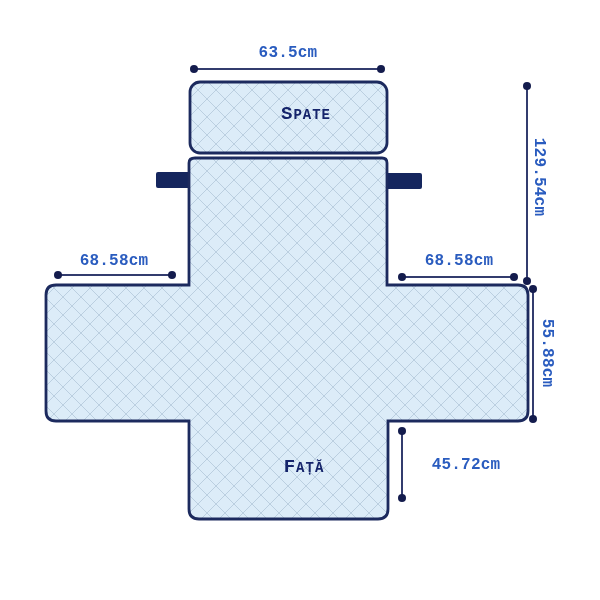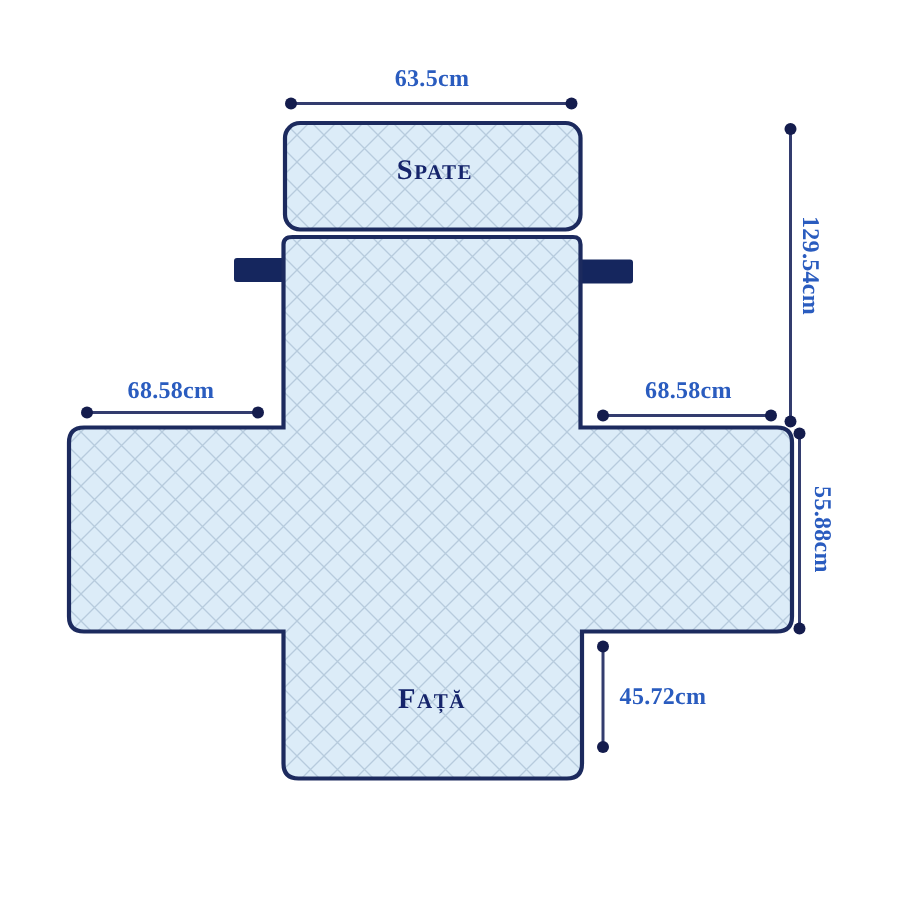--- a/index.html
+++ b/index.html
@@ -9,35 +9,35 @@
     --dim-line:#333c6e;
     --dim-dot:#141c4d;
     --dim-text:#2a5cbf;
     --label-text:#15246b;
     --strap:#15265e;
     --background:#ffffff;
   }
   html,body{margin:0;padding:0;background:var(--background);}
   .stage{
     position:relative;width:600px;height:543px;background:var(--background);
-    font-family:Liberation Serif, serif;overflow:hidden;
+    font-family:Liberation Mono, monospace;overflow:hidden;
   }
   .stage svg{position:absolute;inset:0;}
   .shape-outline{fill:url(#quilt);stroke:var(--outline);stroke-width:2.8;}
   .strap{fill:var(--strap);}
   .dim-line{stroke:var(--dim-line);stroke-width:2;fill:none;}
   .dim-dot{fill:var(--dim-dot);}
   .dim-label{
     position:absolute;color:var(--dim-text);font-size:16px;font-weight:600;
     white-space:nowrap;transform:translate(-50%,-50%);letter-spacing:0.2px;
   }
   .dim-label.vertical{transform:translate(-50%,-50%) rotate(90deg);}
   .part-label{
     position:absolute;color:var(--label-text);font-size:14px;font-weight:700;
-    letter-spacing:1px;white-space:nowrap;transform:translate(-50%,-50%);
+    letter-spacing:1px;white-space:nowrap;transform:translate(-50%,-50%);margin-left:16px;
   }
   .part-label::first-letter{font-size:19px;}
 </style>
 </head>
 <body>
 
 <div class="stage">
 
   <svg width="600" height="600" viewBox="0 0 600 600">
     <defs>
@@ -108,19 +108,19 @@
   <div class="dim-label" style="left:288px;top:53px;">63.5cm</div>
 
   <div class="dim-label vertical" style="left:539px;top:177px;">129.54cm</div>
 
   <div class="dim-label" style="left:114px;top:261px;">68.58cm</div>
 
   <div class="dim-label" style="left:459px;top:261px;">68.58cm</div>
 
   <div class="dim-label vertical" style="left:547px;top:353px;">55.88cm</div>
 
-  <div class="dim-label" style="left:442px;top:465px;">45.72cm</div>
+  <div class="dim-label" style="left:466px;top:465px;">45.72cm</div>
 
   <div class="part-label" style="left:290px;top:114px;">SPATE</div>
 
   <div class="part-label" style="left:288px;top:467px;">FAȚĂ</div>
 
 </div>
 
 </body></html>

